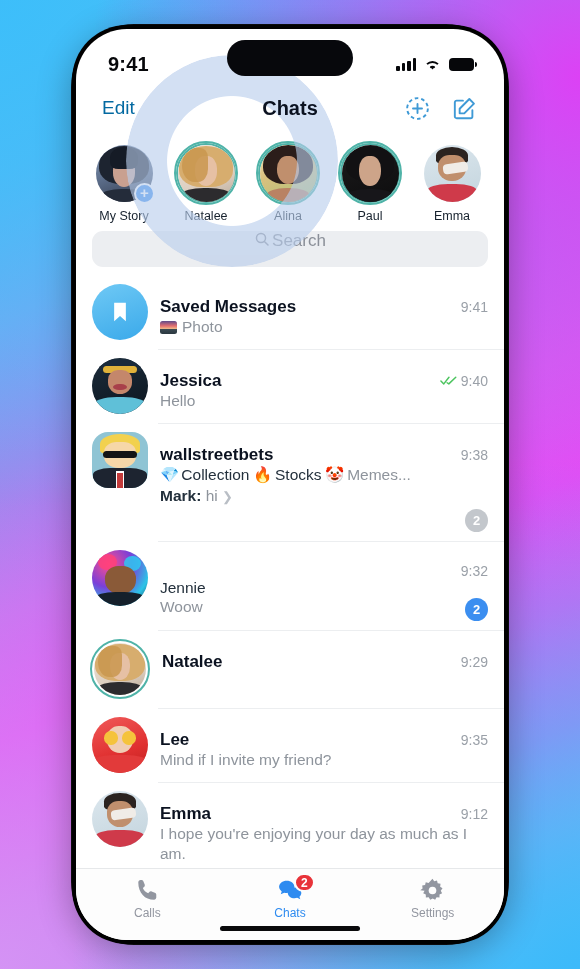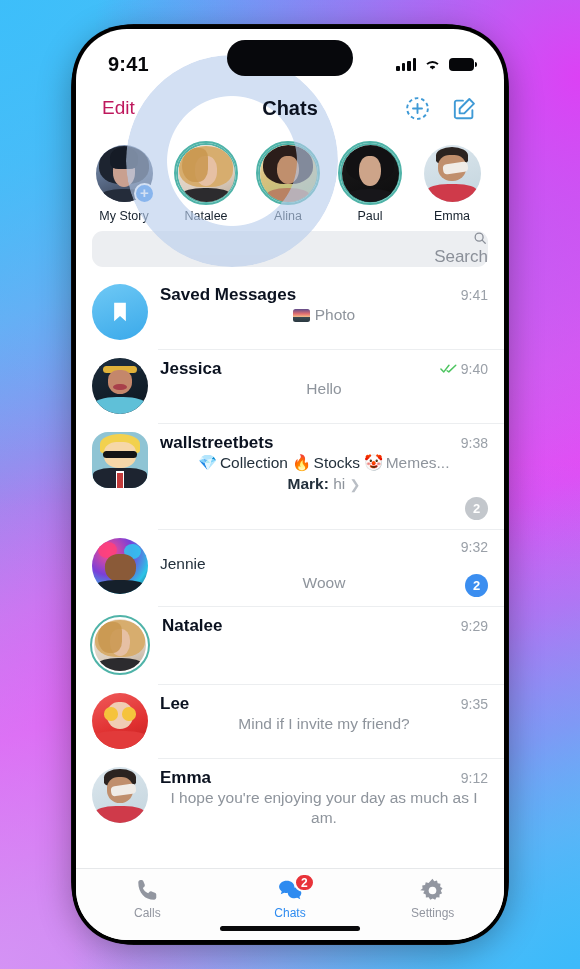--- a/index.html
+++ b/index.html
@@ -61,21 +61,21 @@
   .notch {
     position:absolute; left:50%; top:11px; transform:translateX(-50%);
     width:126px; height:36px; background:#07080c; border-radius:19px; z-index:8;
   }
 
   
   .navbar {
     flex:none; height:46px; display:flex; align-items:center;
     padding:0 26px; position:relative; z-index:6;
   }
-  .nav-edit { font-size:19px; color:#be185d;text-align:center; }
+  .nav-edit { font-size:19px; color:#0369a1;text-align:center; }
   .nav-title {
     position:absolute; left:0; right:0; text-align:center;
     font-size:20px; font-weight:700; color:#0b1220; pointer-events:none;
   }
   .nav-actions { margin-left:auto; display:flex; align-items:center; gap:20px; z-index:7; }
   .icon-btn { width:27px; height:27px; color:#3f9ad6; display:block; }
 
   
   .stories {
     flex:none; display:flex; padding:10px 0 6px 16px; gap:18px;
@@ -96,42 +96,42 @@
   .plus {
     position:absolute; right:-1px; bottom:-1px; width:21px; height:21px;
     border-radius:50%; background:#3b8ef0; border:2.5px solid #fff;
     color:#fff; font-size:15px; line-height:16px; text-align:center; font-weight:700;
   }
 
   
   .searchwrap { flex:none; padding:2px 16px 8px; position:relative; z-index:5; }
   .search {
     height:36px; border-radius:11px; background:#eceef1;
-    display:flex; align-items:flex-end; justify-content:center; gap:2px;flex-direction:column;
+    display:flex; align-items:flex-start; justify-content:center; gap:2px;
   }
   .search svg { width:16px; height:16px; color:#8a8f98; }
   .search-ph { font-size:17px; color:#8a8f98; }
 
   
   .chatlist { flex:1 1 auto; overflow:hidden; position:relative; z-index:4; background:#fff; }
   .row { display:flex; padding:9px 16px 9px 16px; position:relative; }
   .row + .row:before {
     content:""; position:absolute; left:82px; right:0; top:0; height:1px; background:#eceef0;
   }
   .row-av { width:56px; height:56px; flex:none; margin-right:12px; position:relative; }
   .row-av .av { width:56px; height:56px; }
   .row-av.ringed { padding:2px; border:2px solid #4fb3a8; border-radius:50%; width:60px; height:60px; margin-left:-2px; }
   .row-av.ringed .av { width:52px; height:52px; }
-  .row-main { flex:1 1 auto; min-width:0; padding-top:1px; }
+  .row-main { flex:1 1 auto; min-width:0; padding-top:1px;margin-top:12px; }
   .row-top { display:flex; align-items:baseline; }
   .row-name { font-size:17px; font-weight:700; color:#0b1220; white-space:nowrap; }
   .row-meta { margin-left:auto; display:flex; align-items:center; gap:4px; padding-left:8px; }
   .row-time { font-size:14px; color:#9aa0a8; white-space:nowrap; }
   .ticks { width:17px; height:11px; color:#4cc45f; }
-  .row-sub { font-size:15.5px; color:#8e949c; line-height:1.33;text-align:center; }
+  .row-sub { font-size:15.5px; color:#8e949c; line-height:1.33; }
   .row-sub .em { margin-right:2px; }
   .row-sub .lbl { color:#23303c; font-weight:700; }
   .row-sub .muted-a { color:#23303c; }
   .row-sender { font-size:15.5px; color:#23303c; }
   .chev { color:#b9bec5; font-size:13px; }
   .badge {
     min-width:23px; height:23px; border-radius:12px; color:#fff;
     font-size:13px; font-weight:700; display:flex; align-items:center;
     justify-content:center; padding:0 7px;
   }

